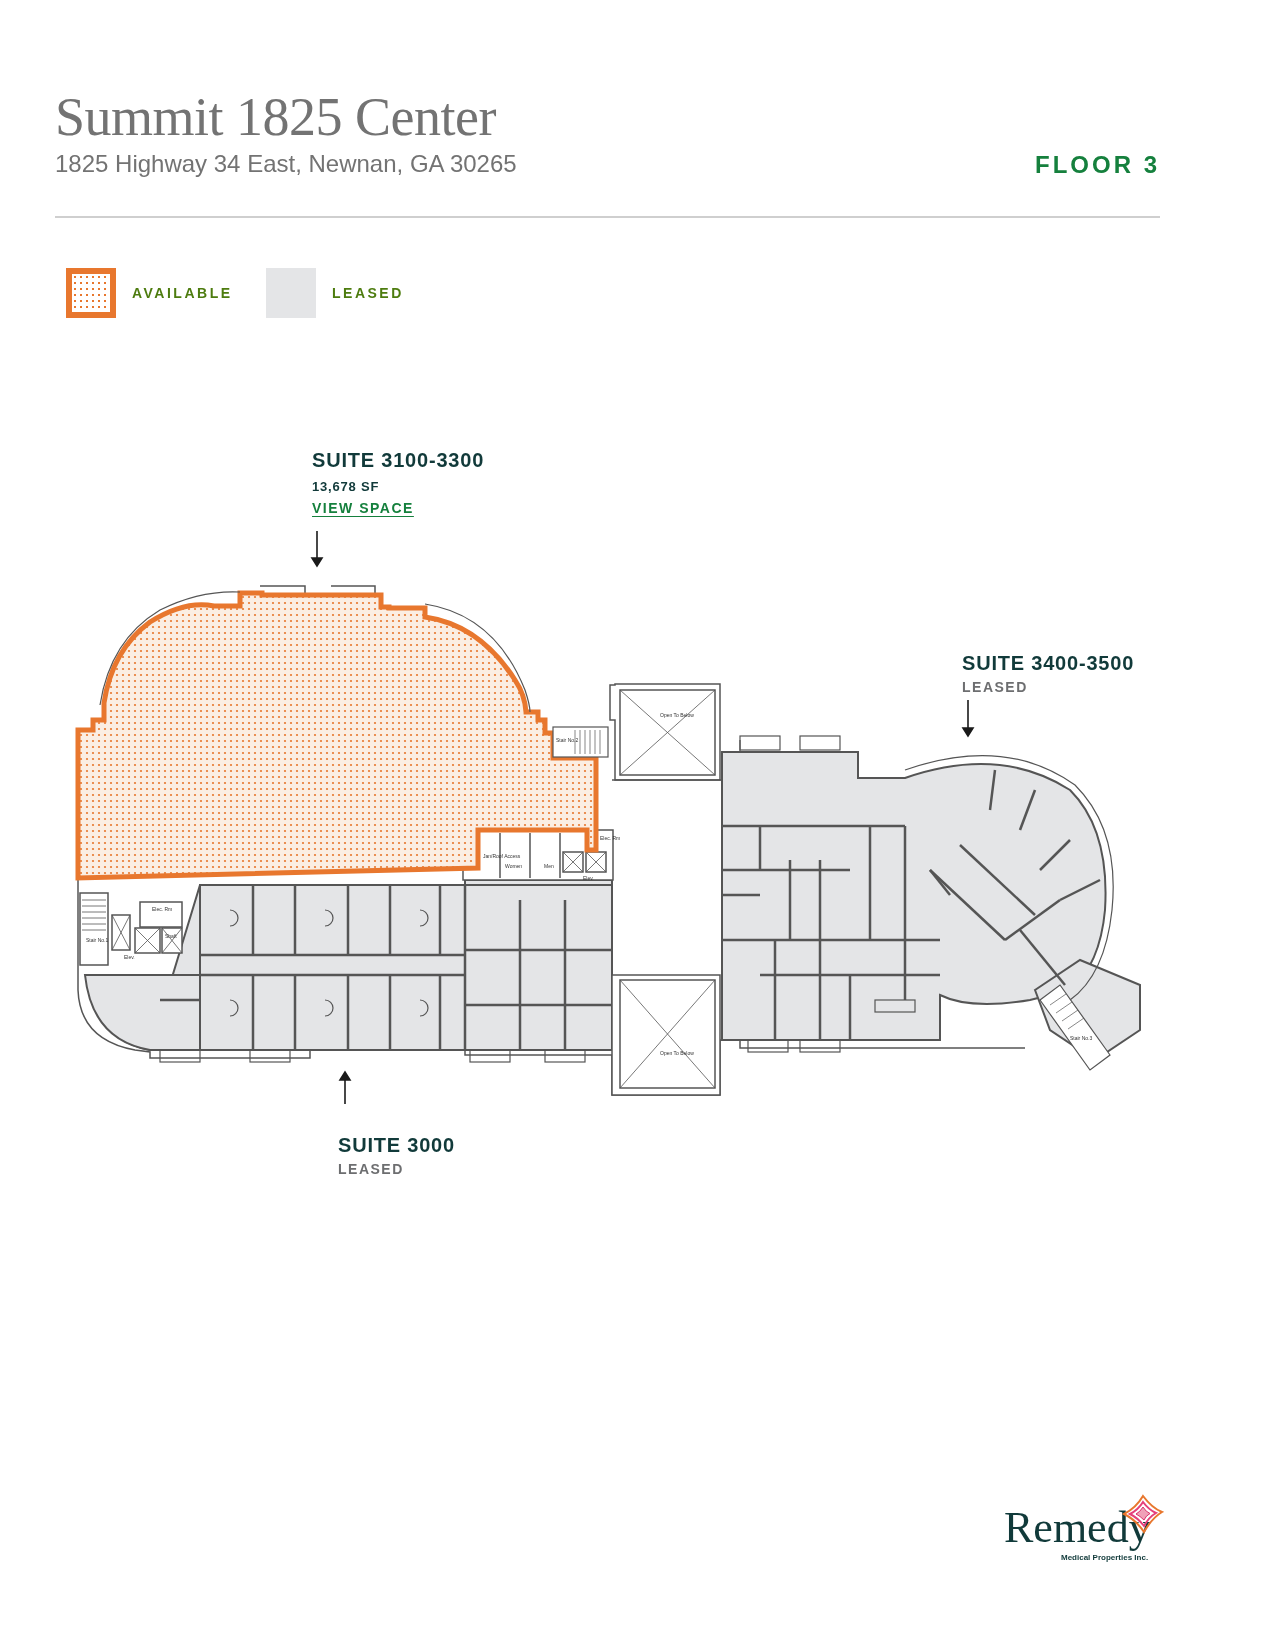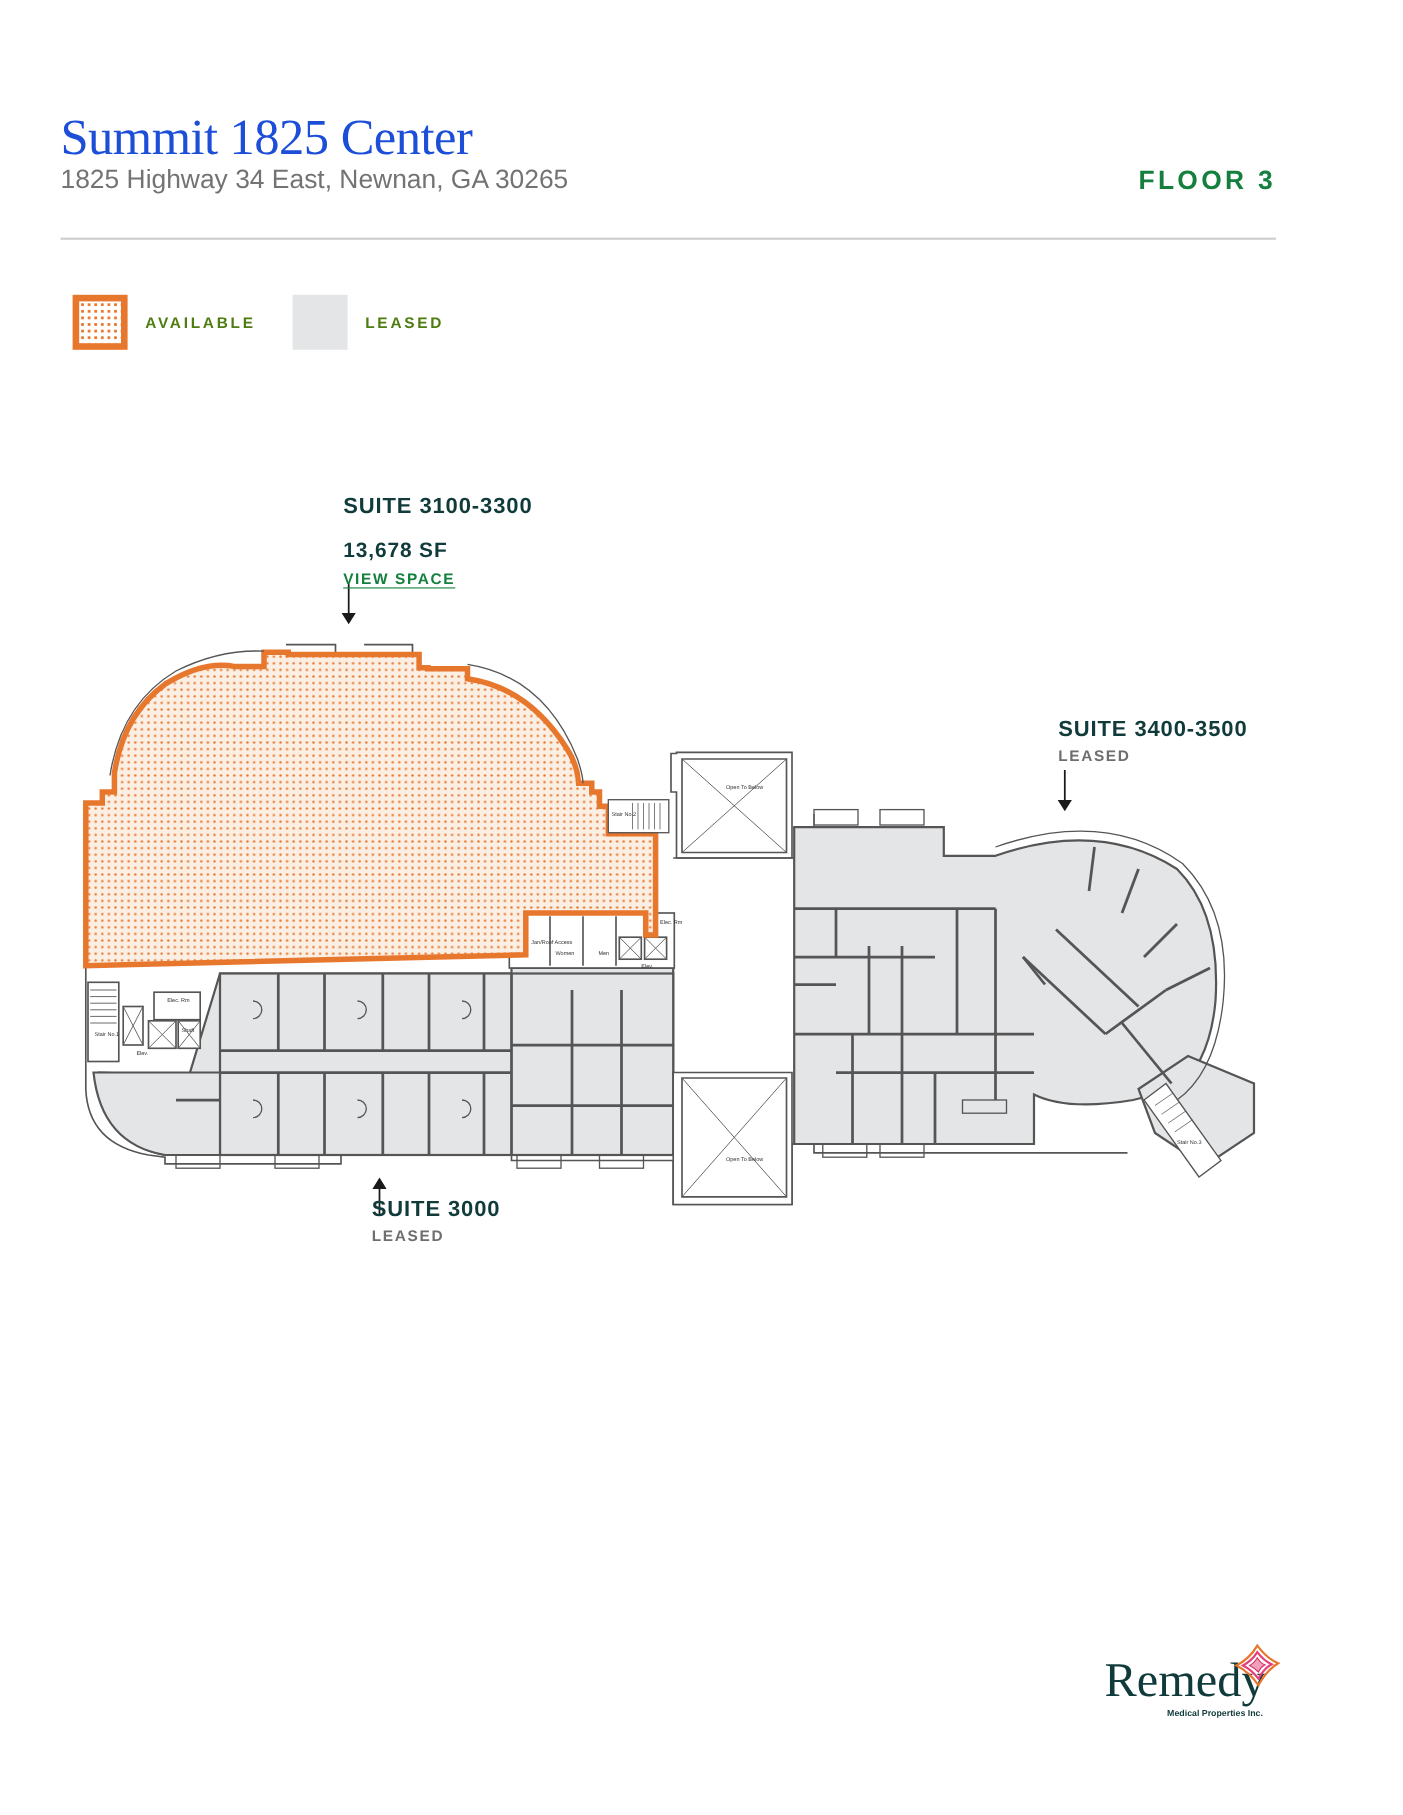--- a/index.html
+++ b/index.html
@@ -1,29 +1,29 @@
 <!DOCTYPE html>
 <html><head>
 <meta charset="utf-8">
 <style>
   html, body { margin: 0; padding: 0; background: #ffffff; }
   body { width: 1275px; height: 1650px; position: relative; overflow: hidden; font-family: "Liberation Sans", sans-serif; color: #113a3a; }
-  .title { position: absolute; left: 55px; top: 98px; font-family: "Liberation Serif", "DejaVu Serif", serif; font-size: 46px; color: #1d4ed8; letter-spacing: -0.5px; margin: 0; font-weight: normal; }
+  .title { position: absolute; left: 55px; top: 86px; font-family: "Liberation Serif", "DejaVu Serif", serif; font-size: 54px; color: #737373; letter-spacing: -0.5px; margin: 0; font-weight: normal; }
   .address { position: absolute; left: 55px; top: 150px; font-size: 24px; color: #737373; }
   .floor { position: absolute; right: 115px; top: 151px; font-size: 24px; font-weight: bold; letter-spacing: 3px; color: #15803d; text-align: center; }
   .divider { position: absolute; left: 55px; top: 216px; width: 1105px; height: 2px; background: #cfcfcf; }
   .swatch { width: 50px; height: 50px; box-sizing: border-box; }
   .swatch.available { border: 6px solid #e8772e; background-color: #fff; background-image: radial-gradient(#e8772e 1.2px, transparent 1.3px); background-size: 6px 6px; }
   .swatch.leased { background: #e4e5e7; }
   .legend-label { font-size: 14px; font-weight: bold; letter-spacing: 2.5px; color: #4d7c0f; }
   .leg-item { position: absolute; display: flex; align-items: center; }
   .plan { position: absolute; left: 0; top: 0; }
   .callout { position: absolute; font-weight: bold; color: #113a3a; }
   .callout .name { font-size: 20px; letter-spacing: 0.8px; display: block; text-align: right; }
-  .callout .sf { font-size: 19px; letter-spacing: 0.8px; display: block; margin-top: 18px; }
+  .callout .sf { font-size: 13px; letter-spacing: 0.8px; display: block; margin-top: 7px; }
   .callout .status { font-size: 14px; letter-spacing: 1.5px; color: #6d6e70; display: block; margin-top: 4px; }
   .callout .link { font-size: 14px; letter-spacing: 1.5px; color: #15803d; display: inline-block; margin-top: 6px; text-decoration: underline; text-underline-offset: 3px; cursor: pointer; }
   .logo { position: absolute; left: 1004px; top: 1506px; }
   .logo .word { font-family: "Liberation Serif", "DejaVu Serif", serif; font-size: 44px; color: #113a3a; line-height: 1; display: block; }
   .logo .sub { font-size: 8px; font-weight: bold; color: #113a3a; position: absolute; left: 57px; top: 47px; white-space: nowrap; }
 </style>
 </head>
 <body>
 
 <h1 class="title">Summit 1825 Center</h1>
@@ -255,21 +255,21 @@
   <span class="name">SUITE 3100-3300</span>
   <span class="sf">13,678 SF</span>
   <a class="link">VIEW SPACE</a>
 </div>
 
 <div class="callout" style="left:962px; top:642px;margin-top:10px;">
   <span class="name">SUITE 3400-3500</span>
   <span class="status">LEASED</span>
 </div>
 
-<div class="callout" style="left:338px; top:1088px;">
+<div class="callout" style="left:338px; top:1134px;">
   <span class="name">SUITE 3000</span>
   <span class="status">LEASED</span>
 </div>
 
 <div class="logo">
   <span class="word">Remedy</span>
   <span class="sub">Medical Properties Inc.</span>
   <svg style="position:absolute; left:118px; top:-12px;" width="42" height="40" viewBox="0 0 42 40">
     <path d="M21,2 Q30,14 40,18 Q30,24 22,38 Q14,26 2,20 Q14,14 21,2 Z" fill="none" stroke="#e8772e" stroke-width="2"></path>
     <path d="M21,8 Q27,16 34,19 Q27,23 22,32 Q16,24 8,20 Q16,16 21,8 Z" fill="none" stroke="#e5407a" stroke-width="2"></path>

